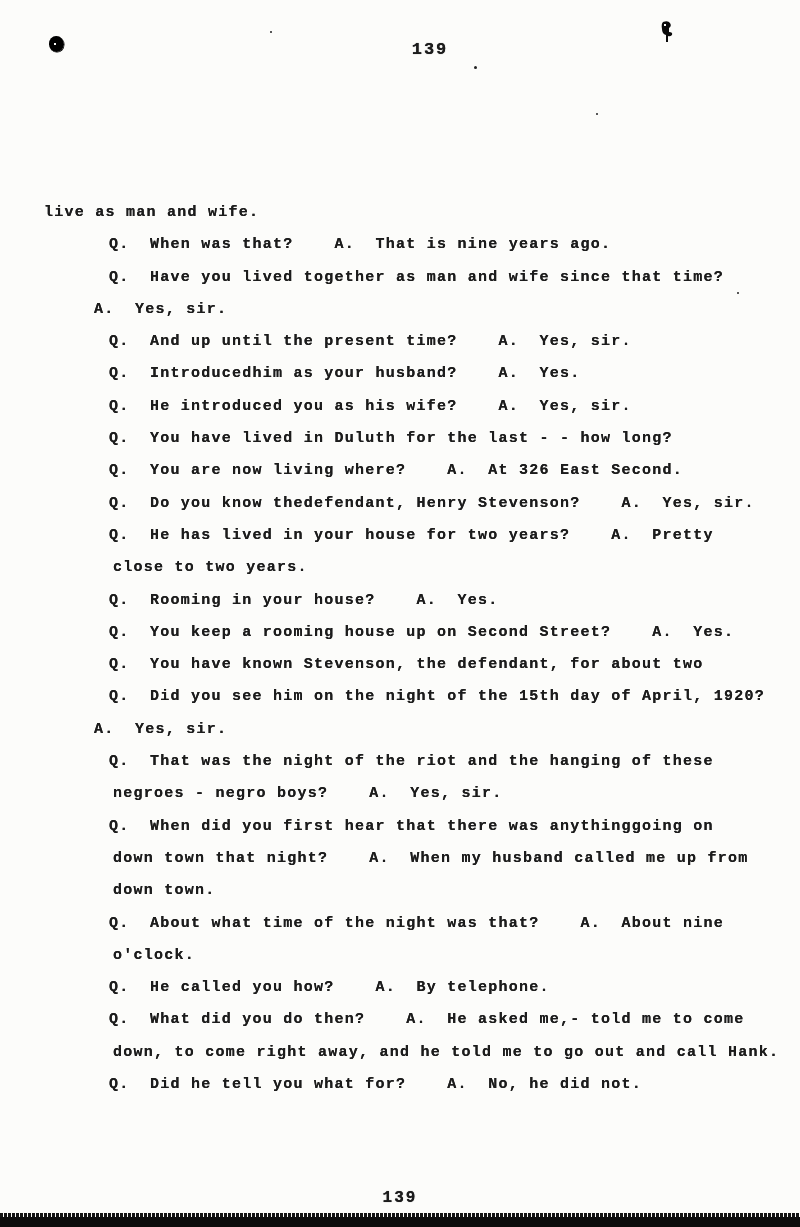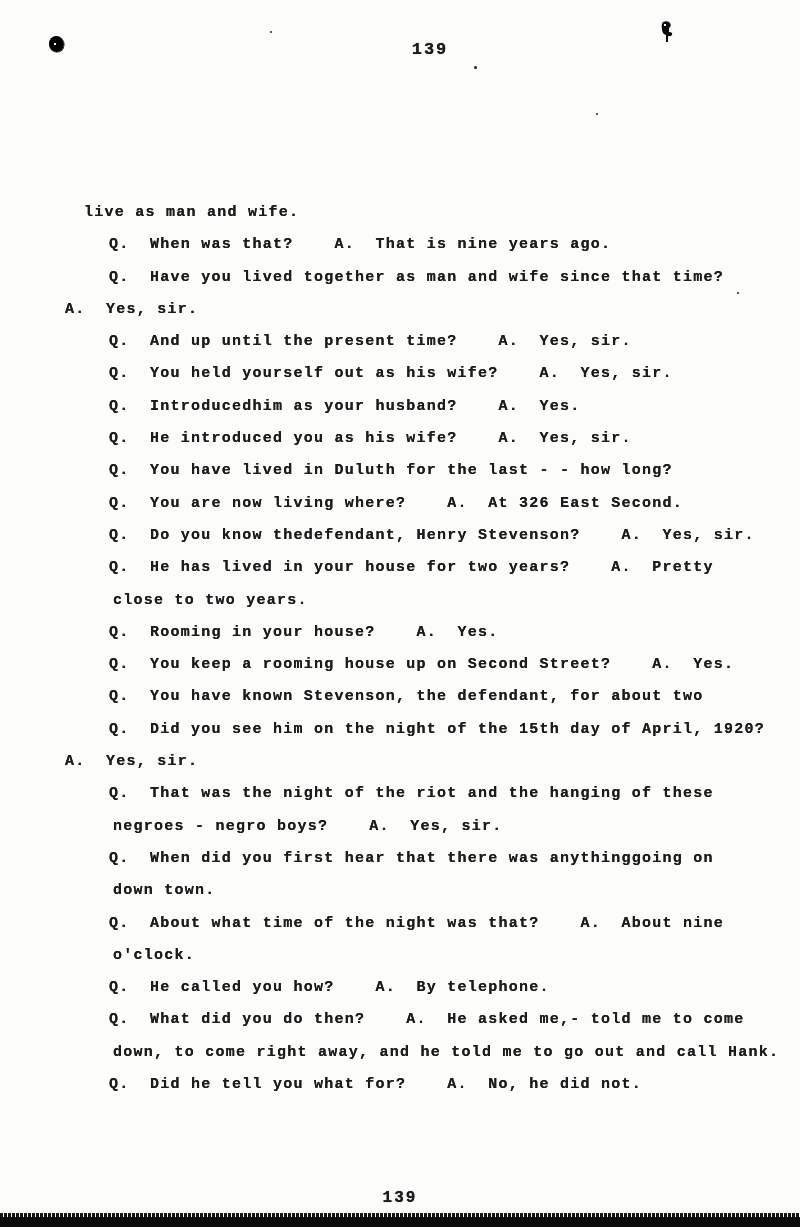--- a/index.html
+++ b/index.html
@@ -79,23 +79,23 @@
   .t-line {
     height: 32.3px;
     line-height: 32.3px;
     font-size: 15px;
     font-weight: bold;
     letter-spacing: 1.25px;
     white-space: pre;
     text-shadow: 0 0 0.65px rgba(20,20,20,0.9);
   }
   .indent-qa   { padding-left: 109px; }
-  .indent-ans  { padding-left: 65px; }
+  .indent-ans  { padding-left: 94px; }
   .indent-cont { padding-left: 113px;  }
-  .indent-flush{ padding-left: 84px; }
+  .indent-flush{ padding-left: 44px; }
   
   .ink-speck {
     position: absolute;
     width: 3px;
     height: 3px;
     background: #222;
     border-radius: 50%;
   }
   .speck-1 { left: 270px; top: 31px; width: 2px; height: 2px; }
   .speck-2 { left: 474px; top: 66px; }
@@ -144,36 +144,36 @@
   <div class="ink-speck speck-4"></div>
   <div class="ink-speck speck-5"></div>
 
   <div class="transcript">
 
   <div class="t-line indent-flush">live as man and wife.</div>
       <div class="t-line indent-qa">Q.  When was that?    A.  That is nine years ago.</div>
       <div class="t-line indent-qa">Q.  Have you lived together as man and wife since that time?</div>
       <div class="t-line indent-ans">A.  Yes, sir.</div>
       <div class="t-line indent-qa">Q.  And up until the present time?    A.  Yes, sir.</div>
-      <div class="t-line indent-qa">Q.  You held yourself out as his wife?    A.  Yes, sir.</div>
       <div class="t-line indent-qa">Q.  Introducedhim as your husband?    A.  Yes.</div>
       <div class="t-line indent-qa">Q.  He introduced you as his wife?    A.  Yes, sir.</div>
       <div class="t-line indent-qa">Q.  You have lived in Duluth for the last - - how long?</div>
       <div class="t-line indent-qa">Q.  You are now living where?    A.  At 326 East Second.</div>
       <div class="t-line indent-qa">Q.  Do you know thedefendant, Henry Stevenson?    A.  Yes, sir.</div>
       <div class="t-line indent-qa">Q.  He has lived in your house for two years?    A.  Pretty</div>
       <div class="t-line indent-cont">close to two years.</div>
       <div class="t-line indent-qa">Q.  Rooming in your house?    A.  Yes.</div>
       <div class="t-line indent-qa">Q.  You keep a rooming house up on Second Street?    A.  Yes.</div>
       <div class="t-line indent-qa">Q.  You have known Stevenson, the defendant, for about two</div>
       <div class="t-line indent-qa">Q.  Did you see him on the night of the 15th day of April, 1920?</div>
       <div class="t-line indent-ans">A.  Yes, sir.</div>
       <div class="t-line indent-qa">Q.  That was the night of the riot and the hanging of these</div>
       <div class="t-line indent-cont">negroes - negro boys?    A.  Yes, sir.</div>
       <div class="t-line indent-qa">Q.  When did you first hear that there was anythinggoing on</div>
+      <div class="t-line indent-cont">down town that night?    A.  When my husband called me up from</div>
       <div class="t-line indent-cont">down town.</div>
       <div class="t-line indent-qa">Q.  About what time of the night was that?    A.  About nine</div>
       <div class="t-line indent-cont">o'clock.</div>
       <div class="t-line indent-qa">Q.  He called you how?    A.  By telephone.</div>
       <div class="t-line indent-qa">Q.  What did you do then?    A.  He asked me,- told me to come</div>
       <div class="t-line indent-cont">down, to come right away, and he told me to go out and call Hank.</div>
       <div class="t-line indent-qa">Q.  Did he tell you what for?    A.  No, he did not.</div>
     </div>
 
   <div class="page-number-bottom">139</div>

